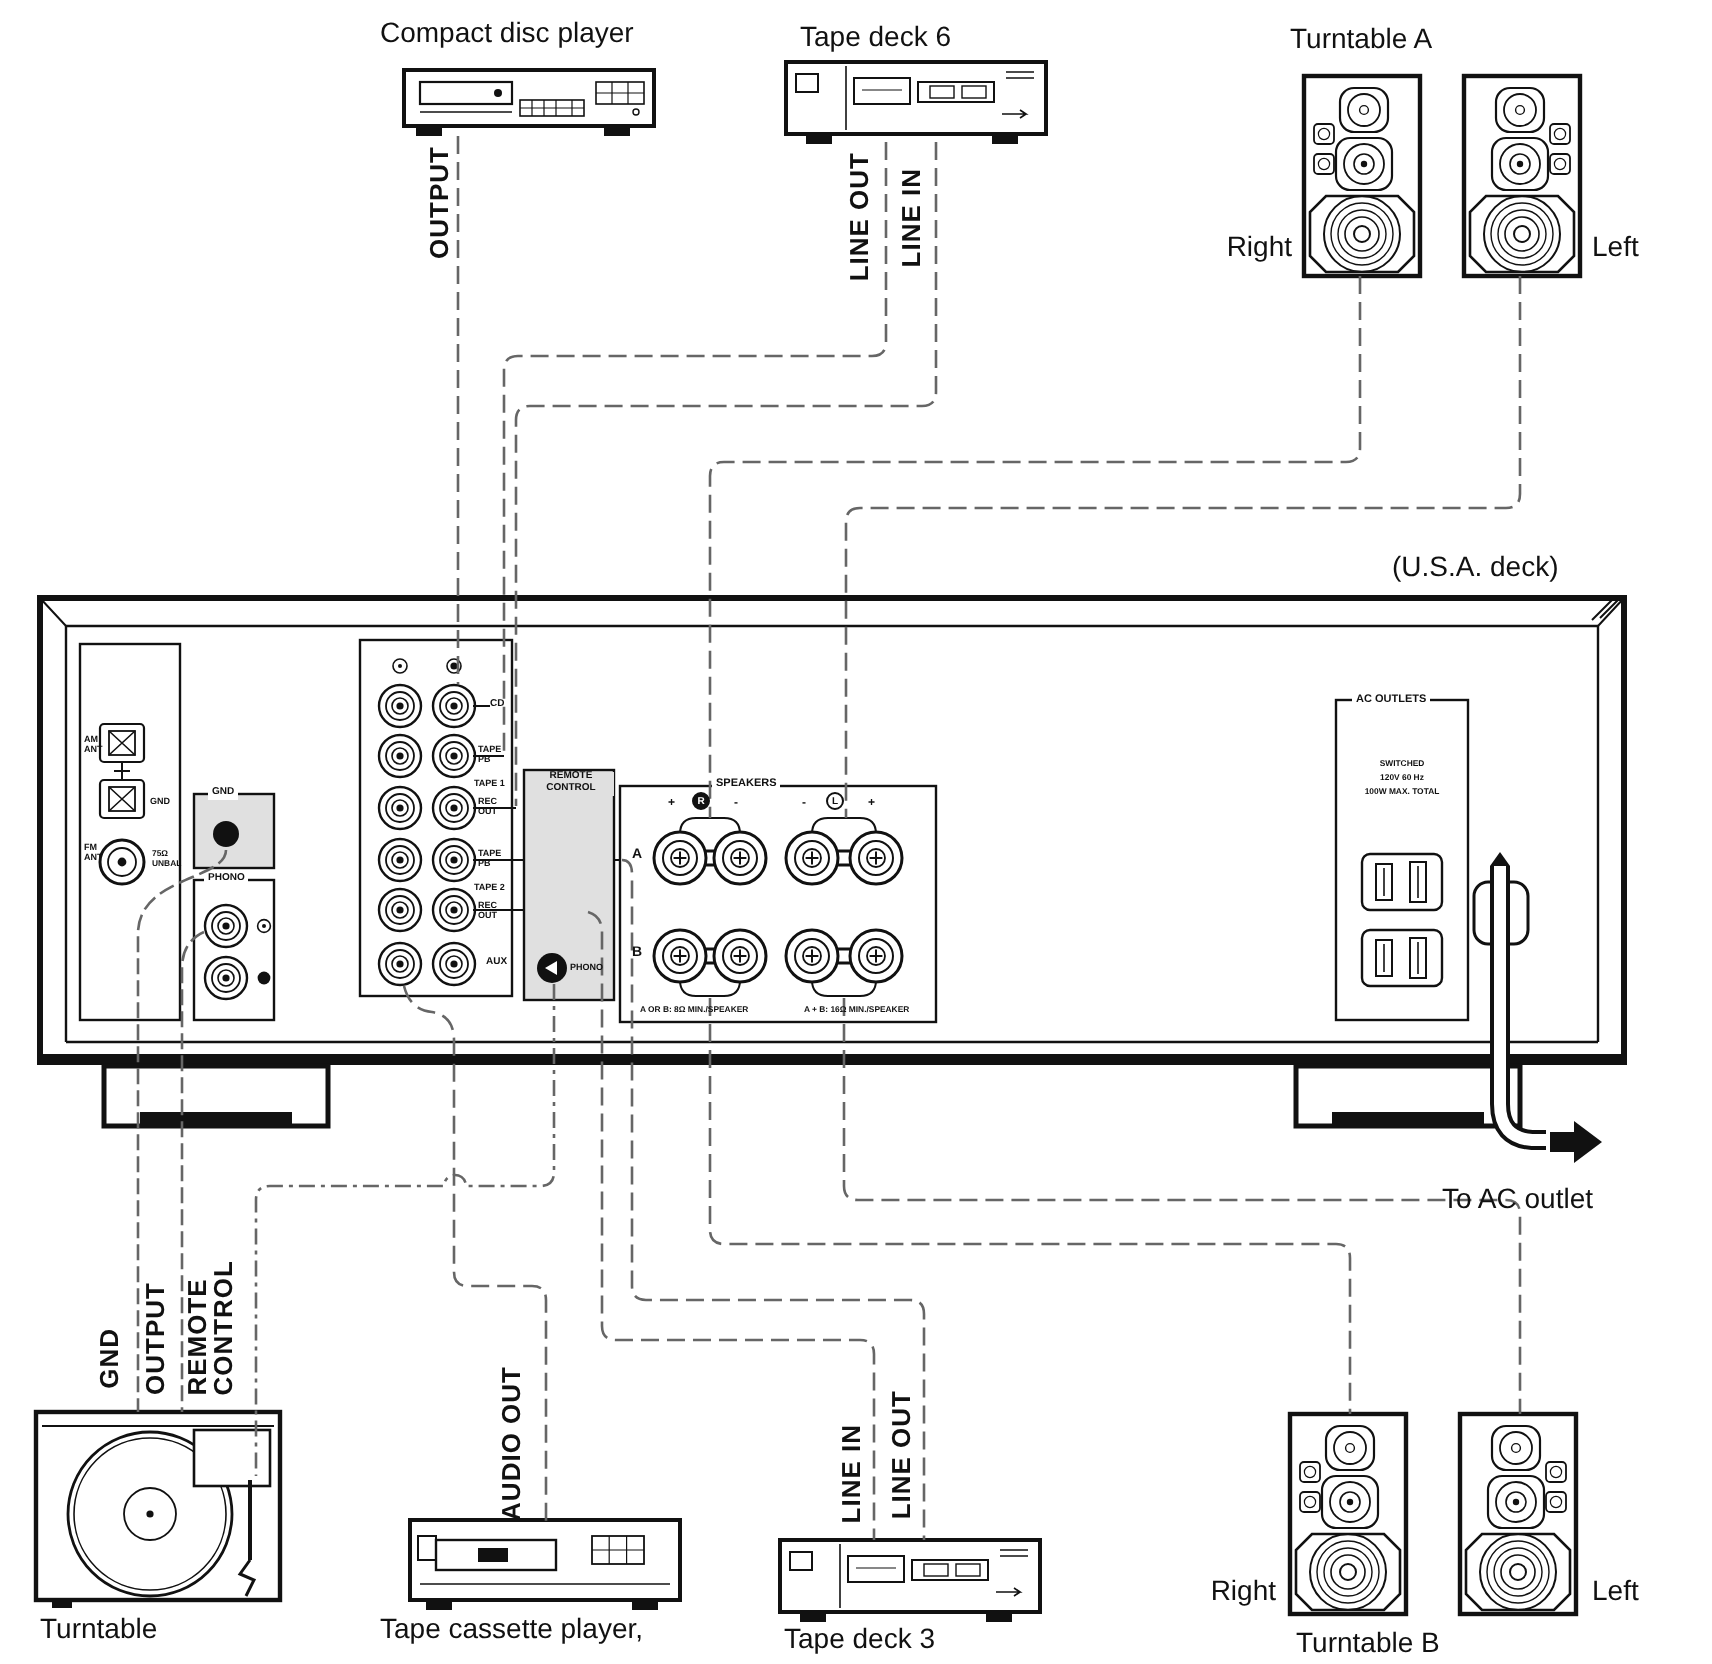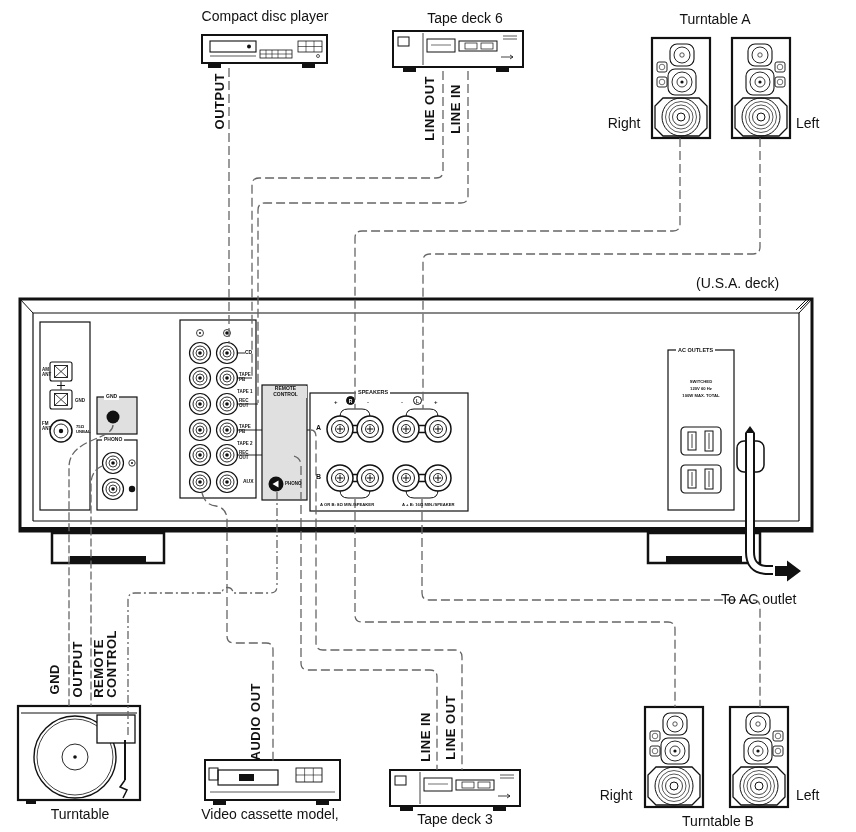--- a/index.html
+++ b/index.html
@@ -1,21 +1,21 @@
 <!DOCTYPE html>
 <html><head>
 <meta charset="utf-8">
 <style>
   html,body{margin:0;padding:0;background:#fff}
   #stage{position:relative;width:856px;height:832px;background:#fff;
          font-family:"Liberation Sans",sans-serif;color:#111;overflow:hidden}
   #stage svg{position:absolute;left:0;top:0}
   .lbl{position:absolute;font-size:14px;white-space:pre;line-height:1.1}
-  .ctr{text-align:center}
-  .rt{text-align:center}
+  .ctr{text-align:left}
+  .rt{text-align:right}
   .vlbl{position:absolute;writing-mode:vertical-rl;transform:rotate(180deg);
         font-size:13px;font-weight:bold;line-height:13px;white-space:pre;letter-spacing:.5px}
   .micro{position:absolute;font-size:5px;font-weight:bold;line-height:1.15;white-space:pre}
   .m45{font-size:4.5px}
   .m42{font-size:4.2px}
   .tag{background:#fff;padding:0 2px}
   .gtag{background:#e0e0e0;padding:0 1px;text-align:center}
   .pol{position:absolute;font-size:6px;font-weight:bold;line-height:6px}
   .polcirc{position:absolute;width:9px;height:9px;border-radius:50%;border:1px solid #111;
            font-size:5px;font-weight:bold;line-height:9px;text-align:center;box-sizing:border-box}
@@ -260,21 +260,21 @@
 </svg>
 
 <div class="lbl ctr" style="left:190px;top:9px;width:150px">Compact disc player</div>
 <div class="lbl ctr" style="left:400px;top:11px;width:130px">Tape deck 6</div>
 <div class="lbl ctr" style="left:645px;top:12px;width:140px">Turntable A</div>
 <div class="lbl rt" style="left:602px;top:116px;width:44px">Right</div>
 <div class="lbl" style="left:796px;top:116px">Left</div>
 <div class="lbl" style="left:696px;top:276px">(U.S.A. deck)</div>
 <div class="lbl" style="left:721px;top:592px">To AC outlet</div>
 <div class="lbl ctr" style="left:20px;top:807px;width:120px">Turntable</div>
-<div class="lbl ctr" style="left:190px;top:807px;width:160px">Video cassette model,</div>
+<div class="lbl ctr" style="left:190px;top:807px;width:160px">Tape cassette player,</div>
 <div class="lbl ctr" style="left:392px;top:812px;width:126px">Tape deck 3</div>
 <div class="lbl ctr" style="left:648px;top:814px;width:140px">Turntable B</div>
 <div class="lbl rt" style="left:594px;top:788px;width:44px">Right</div>
 <div class="lbl" style="left:796px;top:788px">Left</div>
 
 <div class="vlbl" style="left:213px;top:73px">OUTPUT</div>
 <div class="vlbl" style="left:423px;top:76px">LINE OUT</div>
 <div class="vlbl" style="left:449px;top:84px">LINE IN</div>
 <div class="vlbl" style="left:48px;top:664px">GND</div>
 <div class="vlbl" style="left:71px;top:641px">OUTPUT</div>

